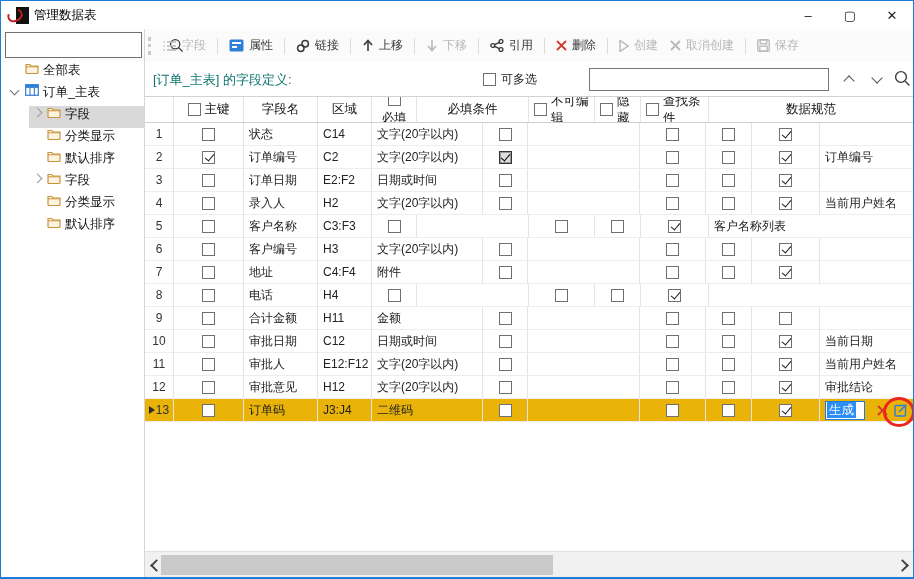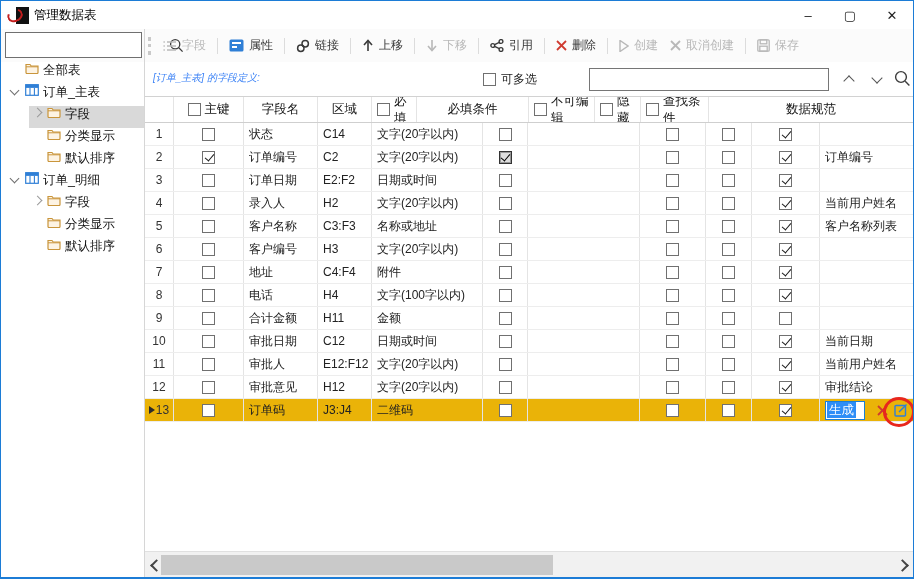--- a/index.html
+++ b/index.html
@@ -35,21 +35,21 @@
   .tree-content { flex:1; height:22px; display:flex; align-items:flex-start; gap:4px; padding-left:2px; }
   .tree-content.selected { background:#d9d9d9; }
   .chev { width:12px; height:12px; position:relative; flex:none; }
   .chev.down::before { content:""; position:absolute; left:2px; top:3px; width:6px; height:6px; border:solid #6e6e6e; border-width:0 1.5px 1.5px 0; transform:rotate(45deg); }
   .chev.right::before { content:""; position:absolute; left:3px; top:3px; width:6px; height:6px; border:solid #9a9a9a; border-width:0 1.5px 1.5px 0; transform:rotate(-45deg); }
   .tree-label { font-size:12.5px; color:#111; }
 
   
   .main { position:absolute; left:144px; top:61px; right:0; bottom:0; background:#fff; }
   .main-header { position:absolute; left:0; top:0; right:0; height:34px; }
-  .def-title { position:absolute; left:8px; top:9px; font-size:10px; color:#3b82f6;font-style:italic; }
+  .def-title { position:absolute; left:8px; top:9px; font-size:13px; color:#0f766e; }
   .multi { position:absolute; left:338px; top:9px; display:flex; align-items:center; gap:5px; }
   .main-search { position:absolute; left:444px; top:6px; width:240px; height:23px; border:1px solid #767676; background:#fff; }
   .main-search input { width:100%; height:100%; border:none; outline:none; padding:0 5px; font-size:12px; background:transparent; }
   .nav-ic { position:absolute; top:11px; width:14px; height:12px; }
   .chev-up::before { content:""; position:absolute; left:3px; top:4px; width:7px; height:7px; border:solid #555; border-width:1.5px 0 0 1.5px; transform:rotate(45deg); }
   .chev-dn::before { content:""; position:absolute; left:3px; top:1px; width:7px; height:7px; border:solid #555; border-width:0 1.5px 1.5px 0; transform:rotate(45deg); }
 
   
   .grid { position:absolute; left:0; top:34px; right:0; }
   .g-row { display:flex; height:23px; }
@@ -289,35 +289,20 @@
           <span>
             <svg width="14" height="12" viewBox="0 0 14 12">
               <path d="M1 2.5 h4 l1.2 1.5 H13 v6.5 a1 1 0 0 1 -1 1 H2 a1 1 0 0 1 -1 -1 Z" fill="#fdf3e3" stroke="#c9953b" stroke-width="1.2"></path>
               <path d="M1 4.8 H13" stroke="#c9953b" stroke-width="1"></path>
             </svg>
           </span>
           <span class="tree-label">默认排序</span>
         </span>
       </div>
       <div class="tree-row">
-        <span class="tree-ind" style="width: 6px;"></span>
-        <span class="tree-content">
-          <span class="chev down"></span>
-          <span>
-            <svg width="14" height="12" viewBox="0 0 14 12">
-              <rect x="0.7" y="0.7" width="12.6" height="10.6" fill="#fff" stroke="#2f7fd6" stroke-width="1.2"></rect>
-              <rect x="0.7" y="0.7" width="12.6" height="3.2" fill="#2f7fd6"></rect>
-              <line x1="5" y1="4" x2="5" y2="11" stroke="#2f7fd6" stroke-width="1.1"></line>
-              <line x1="9.4" y1="4" x2="9.4" y2="11" stroke="#2f7fd6" stroke-width="1.1"></line>
-            </svg>
-          </span>
-          <span class="tree-label">订单_明细</span>
-        </span>
-      </div>
-      <div class="tree-row">
         <span class="tree-ind" style="width: 28px;"></span>
         <span class="tree-content">
           <span class="chev right"></span>
           <span>
             <svg width="14" height="12" viewBox="0 0 14 12">
               <path d="M1 2.5 h4 l1.2 1.5 H13 v6.5 a1 1 0 0 1 -1 1 H2 a1 1 0 0 1 -1 -1 Z" fill="#fdf3e3" stroke="#c9953b" stroke-width="1.2"></path>
               <path d="M1 4.8 H13" stroke="#c9953b" stroke-width="1"></path>
             </svg>
           </span>
           <span class="tree-label">字段</span>
@@ -379,21 +364,21 @@
           <div class="g-cell" style="width: 70px;">
             <span class="cb"></span>
             <span>主键</span>
           </div>
           <div class="g-cell" style="width: 74px;">
             <span>字段名</span>
           </div>
           <div class="g-cell" style="width: 54px;">
             <span>区域</span>
           </div>
-          <div class="g-cell" style="width: 45px;">
+          <div class="g-cell" style="width: 45px; flex-direction: column;">
             <span class="cb"></span>
             <span>必填</span>
           </div>
           <div class="g-cell" style="width: 112px;">
             <span>必填条件</span>
           </div>
           <div class="g-cell" style="width: 66px;">
             <span class="cb"></span>
             <span>不可编辑</span>
           </div>
@@ -556,23 +541,20 @@
             </div>
             <div class="g-cell center" style="width: 70px;">
               <span class="cb"></span>
             </div>
             <div class="g-cell" style="width: 74px;">
               <span>客户名称</span>
             </div>
             <div class="g-cell" style="width: 54px;">
               <span>C3:F3</span>
             </div>
-            <div class="g-cell" style="width: 111px;">
-              <span>名称或地址</span>
-            </div>
             <div class="g-cell center" style="width: 45px;">
               <span class="cb"></span>
             </div>
             <div class="g-cell" style="width: 112px;">
               <span></span>
             </div>
             <div class="g-cell center" style="width: 66px;">
               <span class="cb"></span>
             </div>
             <div class="g-cell center" style="width: 46px;">
@@ -660,23 +642,20 @@
               <span>8</span>
             </div>
             <div class="g-cell center" style="width: 70px;">
               <span class="cb"></span>
             </div>
             <div class="g-cell" style="width: 74px;">
               <span>电话</span>
             </div>
             <div class="g-cell" style="width: 54px;">
               <span>H4</span>
-            </div>
-            <div class="g-cell" style="width: 111px;">
-              <span>文字(100字以内)</span>
             </div>
             <div class="g-cell center" style="width: 45px;">
               <span class="cb"></span>
             </div>
             <div class="g-cell" style="width: 112px;">
               <span></span>
             </div>
             <div class="g-cell center" style="width: 66px;">
               <span class="cb"></span>
             </div>

